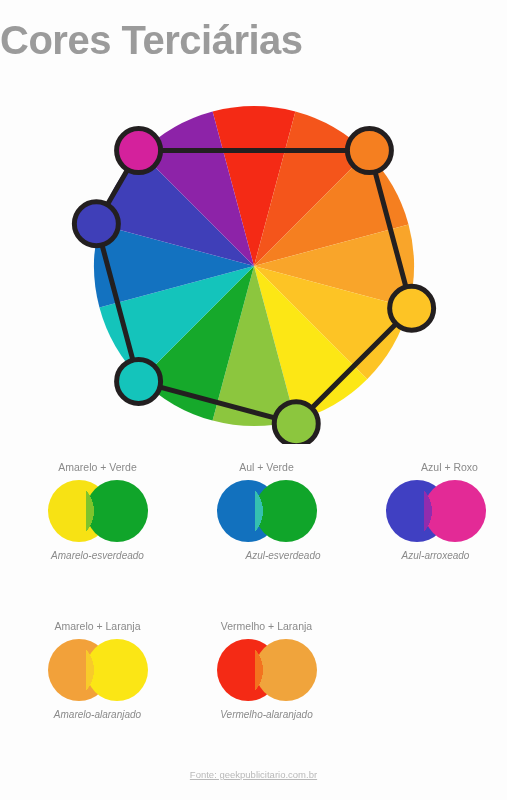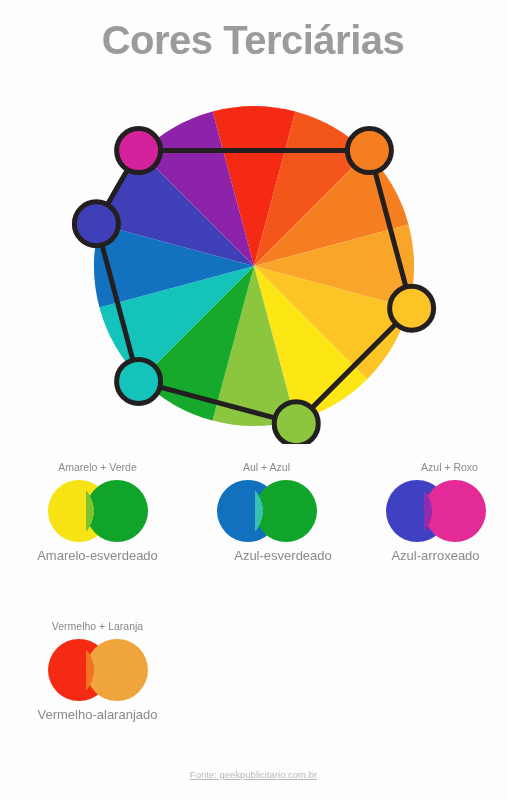--- a/index.html
+++ b/index.html
@@ -15,21 +15,20 @@
     font-family: "Liberation Sans", sans-serif;
     background: #fdfdfd;
   }
 
   
   #page-title {
     position: absolute;
     top: 16px;
     left: 0;
     width: 506px;
-    text-align: center;
     font-size: 40px;
     font-weight: bold;
     color: #9b9b9b;
     letter-spacing: -0.5px;
     line-height: 48px;
   }
 
   
   #wheel-area {
     position: absolute;
@@ -97,25 +96,26 @@
   }
   .venn-overlap .lens {
     position: absolute;
     top: 0;
     left: -38px;
     width: 62px;
     height: 62px;
     border-radius: 50%;
   }
   .venn-bottom-label {
-    font-size: 13px;
+    font-size: 10px;
     color: #8a8a8a;
     text-align: center;
     line-height: 14px;
     white-space: nowrap;
+    font-style: italic;
   }
 
   
   #footer-source {
     position: absolute;
     left: 0;
     top: 768px;
     width: 507px;
     text-align: center;
     font-size: 9.5px;
@@ -167,21 +167,21 @@
       <div class="venn-circle left" style="background: rgb(247, 226, 20);"></div>
       <div class="venn-circle right" style="background: rgb(16, 165, 42);"></div>
       <div class="venn-overlap">
           <div class="lens" style="background: rgb(125, 196, 44);"></div>
         </div>
     </div>
     <div class="venn-bottom-label" style="color: rgb(138, 138, 138);">Amarelo-esverdeado</div>
   </div>
 
   <div class="venn-cell">
-    <div class="venn-top-label" style="color: rgb(138, 138, 138);">Aul + Azul</div>
+    <div class="venn-top-label" style="color: rgb(138, 138, 138);">Aul + Verde</div>
     <div class="venn-figure">
       <div class="venn-circle left" style="background: rgb(18, 113, 190);"></div>
       <div class="venn-circle right" style="background: rgb(16, 165, 42);"></div>
       <div class="venn-overlap">
           <div class="lens" style="background: rgb(53, 192, 176);"></div>
         </div>
     </div>
     <div class="venn-bottom-label" style="color: rgb(138, 138, 138); margin-left: 33px;">Azul-esverdeado</div>
   </div>
 
@@ -191,20 +191,31 @@
       <div class="venn-circle left" style="background: rgb(64, 64, 194);"></div>
       <div class="venn-circle right" style="background: rgb(227, 42, 150);"></div>
       <div class="venn-overlap">
           <div class="lens" style="background: rgb(145, 44, 174);"></div>
         </div>
     </div>
     <div class="venn-bottom-label" style="color: rgb(138, 138, 138);">Azul-arroxeado</div>
   </div>
 
 
+  <div class="venn-cell">
+    <div class="venn-top-label" style="color: rgb(138, 138, 138);">Amarelo + Laranja</div>
+    <div class="venn-figure">
+      <div class="venn-circle left" style="background: rgb(242, 161, 58);"></div>
+      <div class="venn-circle right" style="background: rgb(251, 230, 21);"></div>
+      <div class="venn-overlap">
+          <div class="lens" style="background: rgb(248, 203, 42);"></div>
+        </div>
+    </div>
+    <div class="venn-bottom-label" style="color: rgb(138, 138, 138);">Amarelo-alaranjado</div>
+  </div>
 
   <div class="venn-cell">
     <div class="venn-top-label" style="color: rgb(138, 138, 138);">Vermelho + Laranja</div>
     <div class="venn-figure">
       <div class="venn-circle left" style="background: rgb(244, 42, 21);"></div>
       <div class="venn-circle right" style="background: rgb(240, 164, 60);"></div>
       <div class="venn-overlap">
           <div class="lens" style="background: rgb(243, 115, 31);"></div>
         </div>
     </div>

